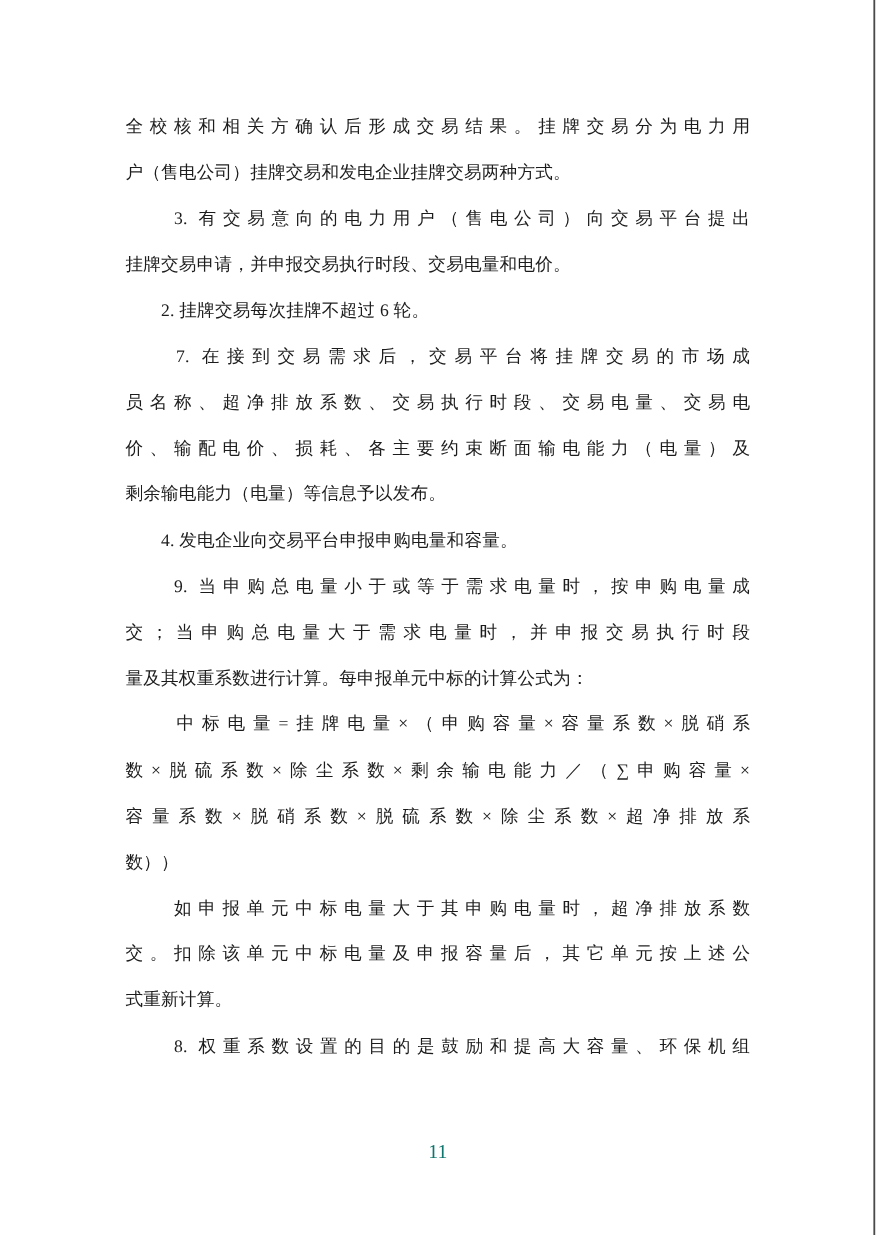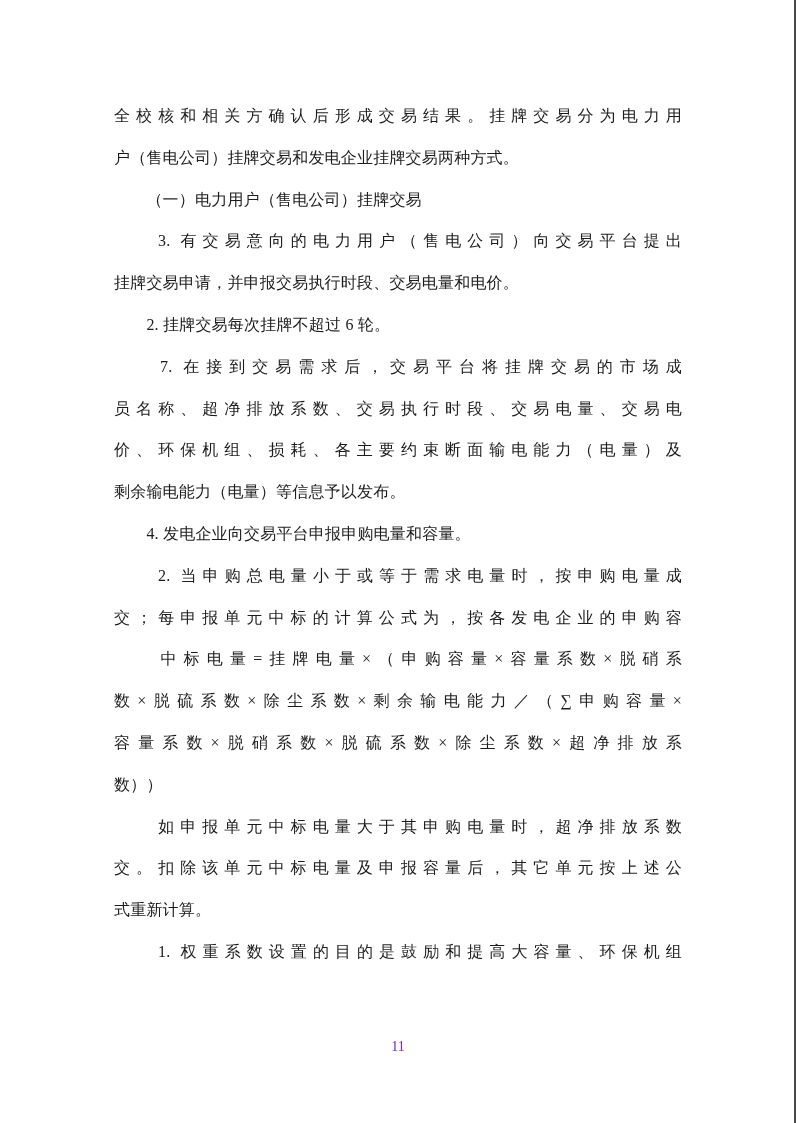--- a/index.html
+++ b/index.html
@@ -45,49 +45,49 @@
   
   .line.p {
     text-align-last: left;
   }
   .page-number {
     position: absolute;
     left: 0;
     top: 1038px;
     width: 100%;
     text-align: center;
-    font-size: 14px;
+    font-size: 18px;
     line-height: 18px;
-    color: #6d28d9;
+    color: #0f766e;
   }
 </style>
 </head>
 <body>
 
 <div class="page">
   <div class="textblock">
     <div class="line j">全校核和相关方确认后形成交易结果。挂牌交易分为电力用</div>
     <div class="line p">户（售电公司）挂牌交易和发电企业挂牌交易两种方式。</div>
-    <div class="line p">　　（一）电力用户（售电公司）挂牌交易</div>
     <div class="line j">　　3. 有交易意向的电力用户（售电公司）向交易平台提出</div>
     <div class="line p">挂牌交易申请，并申报交易执行时段、交易电量和电价。</div>
     <div class="line p">　　2. 挂牌交易每次挂牌不超过 6 轮。</div>
     <div class="line j">　　7. 在接到交易需求后，交易平台将挂牌交易的市场成</div>
     <div class="line j">员名称、超净排放系数、交易执行时段、交易电量、交易电</div>
-    <div class="line j">价、环保机组、损耗、各主要约束断面输电能力（电量）及</div>
+    <div class="line j">价、输配电价、损耗、各主要约束断面输电能力（电量）及</div>
     <div class="line p">剩余输电能力（电量）等信息予以发布。</div>
     <div class="line p">　　4. 发电企业向交易平台申报申购电量和容量。</div>
-    <div class="line j">　　2. 当申购总电量小于或等于需求电量时，按申购电量成</div>
-    <div class="line j">交；每申报单元中标的计算公式为，按各发电企业的申购容</div>
+    <div class="line j">　　9. 当申购总电量小于或等于需求电量时，按申购电量成</div>
+    <div class="line j">交；当申购总电量大于需求电量时，并申报交易执行时段</div>
+    <div class="line p">量及其权重系数进行计算。每申报单元中标的计算公式为：</div>
     <div class="line j">　　中标电量=挂牌电量×（申购容量×容量系数×脱硝系</div>
     <div class="line j">数×脱硫系数×除尘系数×剩余输电能力／（∑申购容量×</div>
     <div class="line j">容量系数×脱硝系数×脱硫系数×除尘系数×超净排放系</div>
     <div class="line p">数））</div>
     <div class="line j">　　如申报单元中标电量大于其申购电量时，超净排放系数</div>
     <div class="line j">交。扣除该单元中标电量及申报容量后，其它单元按上述公</div>
     <div class="line p">式重新计算。</div>
-    <div class="line j">　　1. 权重系数设置的目的是鼓励和提高大容量、环保机组</div>
+    <div class="line j">　　8. 权重系数设置的目的是鼓励和提高大容量、环保机组</div>
   </div>
 
   <div class="page-number">11</div>
 
   <div class="edge-line"></div>
 </div>
 
 </body></html>

